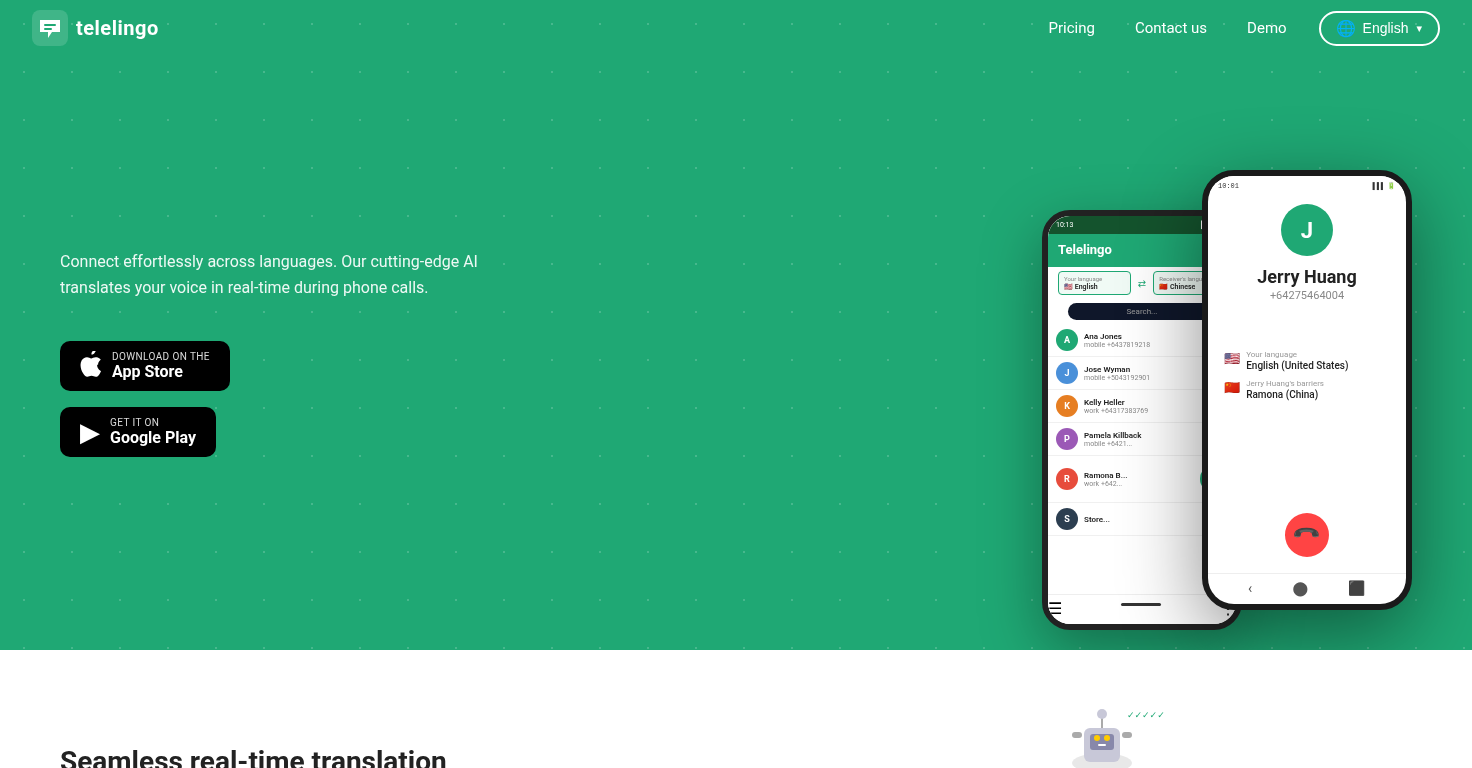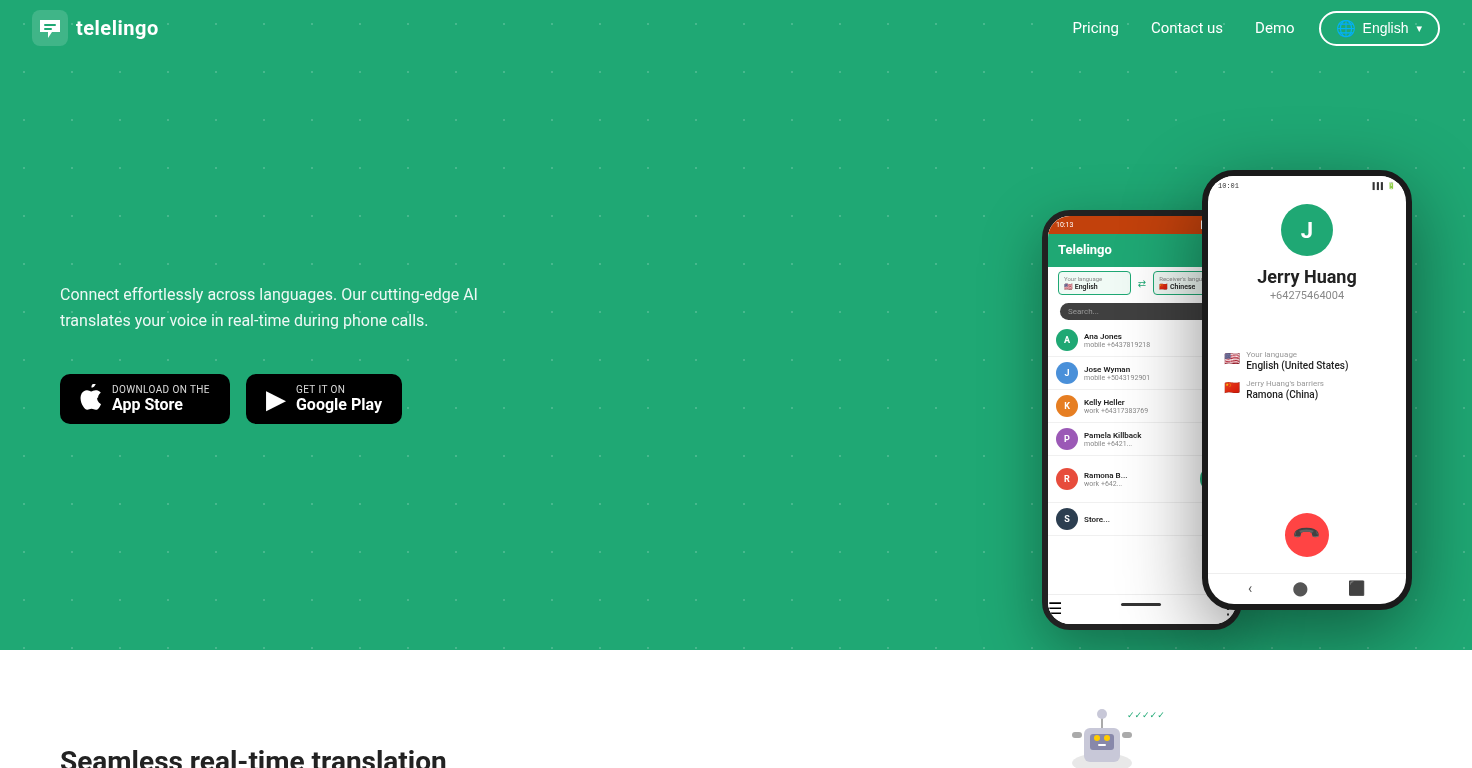--- a/index.html
+++ b/index.html
@@ -29,20 +29,21 @@
     }
     .nav-logo-text {
       color: #fff;
       font-size: 20px;
       font-weight: 700;
       letter-spacing: 0.5px;
     }
     .nav-links {
       display: flex;
       align-items: center;
+      gap: 8px;
     }
     .nav-link {
       color: #fff;
       text-decoration: none;
       font-size: 15px;
       padding: 8px 16px;
       cursor: pointer;
       font-weight: 400;
     }
     .lang-btn {
@@ -102,22 +103,23 @@
     .hero-subtitle {
       color: rgba(255,255,255,0.92);
       font-size: 16px;
       line-height: 1.6;
       margin-bottom: 40px;
       max-width: 480px;
     }
     .hero-ctas {
       display: flex;
       gap: 16px;
-      align-items: flex-end;
+      align-items: flex-start;
       flex-wrap: wrap;
+      flex-direction: column;
     }
     .cta-btn {
       display: flex;
       align-items: center;
       gap: 10px;
       background: #000;
       border-radius: 10px;
       padding: 10px 20px;
       text-decoration: none;
       color: #fff;
@@ -154,21 +156,21 @@
       border: 6px solid #222;
     }
     .phone-back-screen {
       background: #fff;
       width: 100%;
       height: 100%;
       display: flex;
       flex-direction: column;
     }
     .phone-status-bar {
-      background: #c2410c;
+      background: #14532d;
       height: 18px;
       width: 100%;
       display: flex;
       align-items: center;
       justify-content: space-between;
       padding: 0 8px;
       font-size: 7px;
       color: #fff;
     }
     .phone-header {
@@ -201,26 +203,27 @@
     .lang-box-label { color: #888; font-size: 6px; margin-bottom: 1px; }
     .lang-box-val { color: #222; font-size: 7px; font-weight: 600; display: flex; align-items: center; gap: 2px; }
     .lang-swap {
       display: flex;
       align-items: center;
       padding: 0 3px;
       font-size: 10px;
       color: #1fa874;
     }
     .search-bar {
-      background: #404040;
-      margin: 4px 12px;
+      background: #0f172a;
+      margin: 4px 20px;
       border-radius: 12px;
       padding: 4px 8px;
       font-size: 8px;
       color: #999;
+      text-align: center;
     }
     .contact-list { flex: 1; overflow: hidden; }
     .contact-item {
       display: flex;
       align-items: center;
       gap: 6px;
       padding: 5px 8px;
       border-bottom: 1px solid #f0f0f0;
     }
     .contact-avatar {

